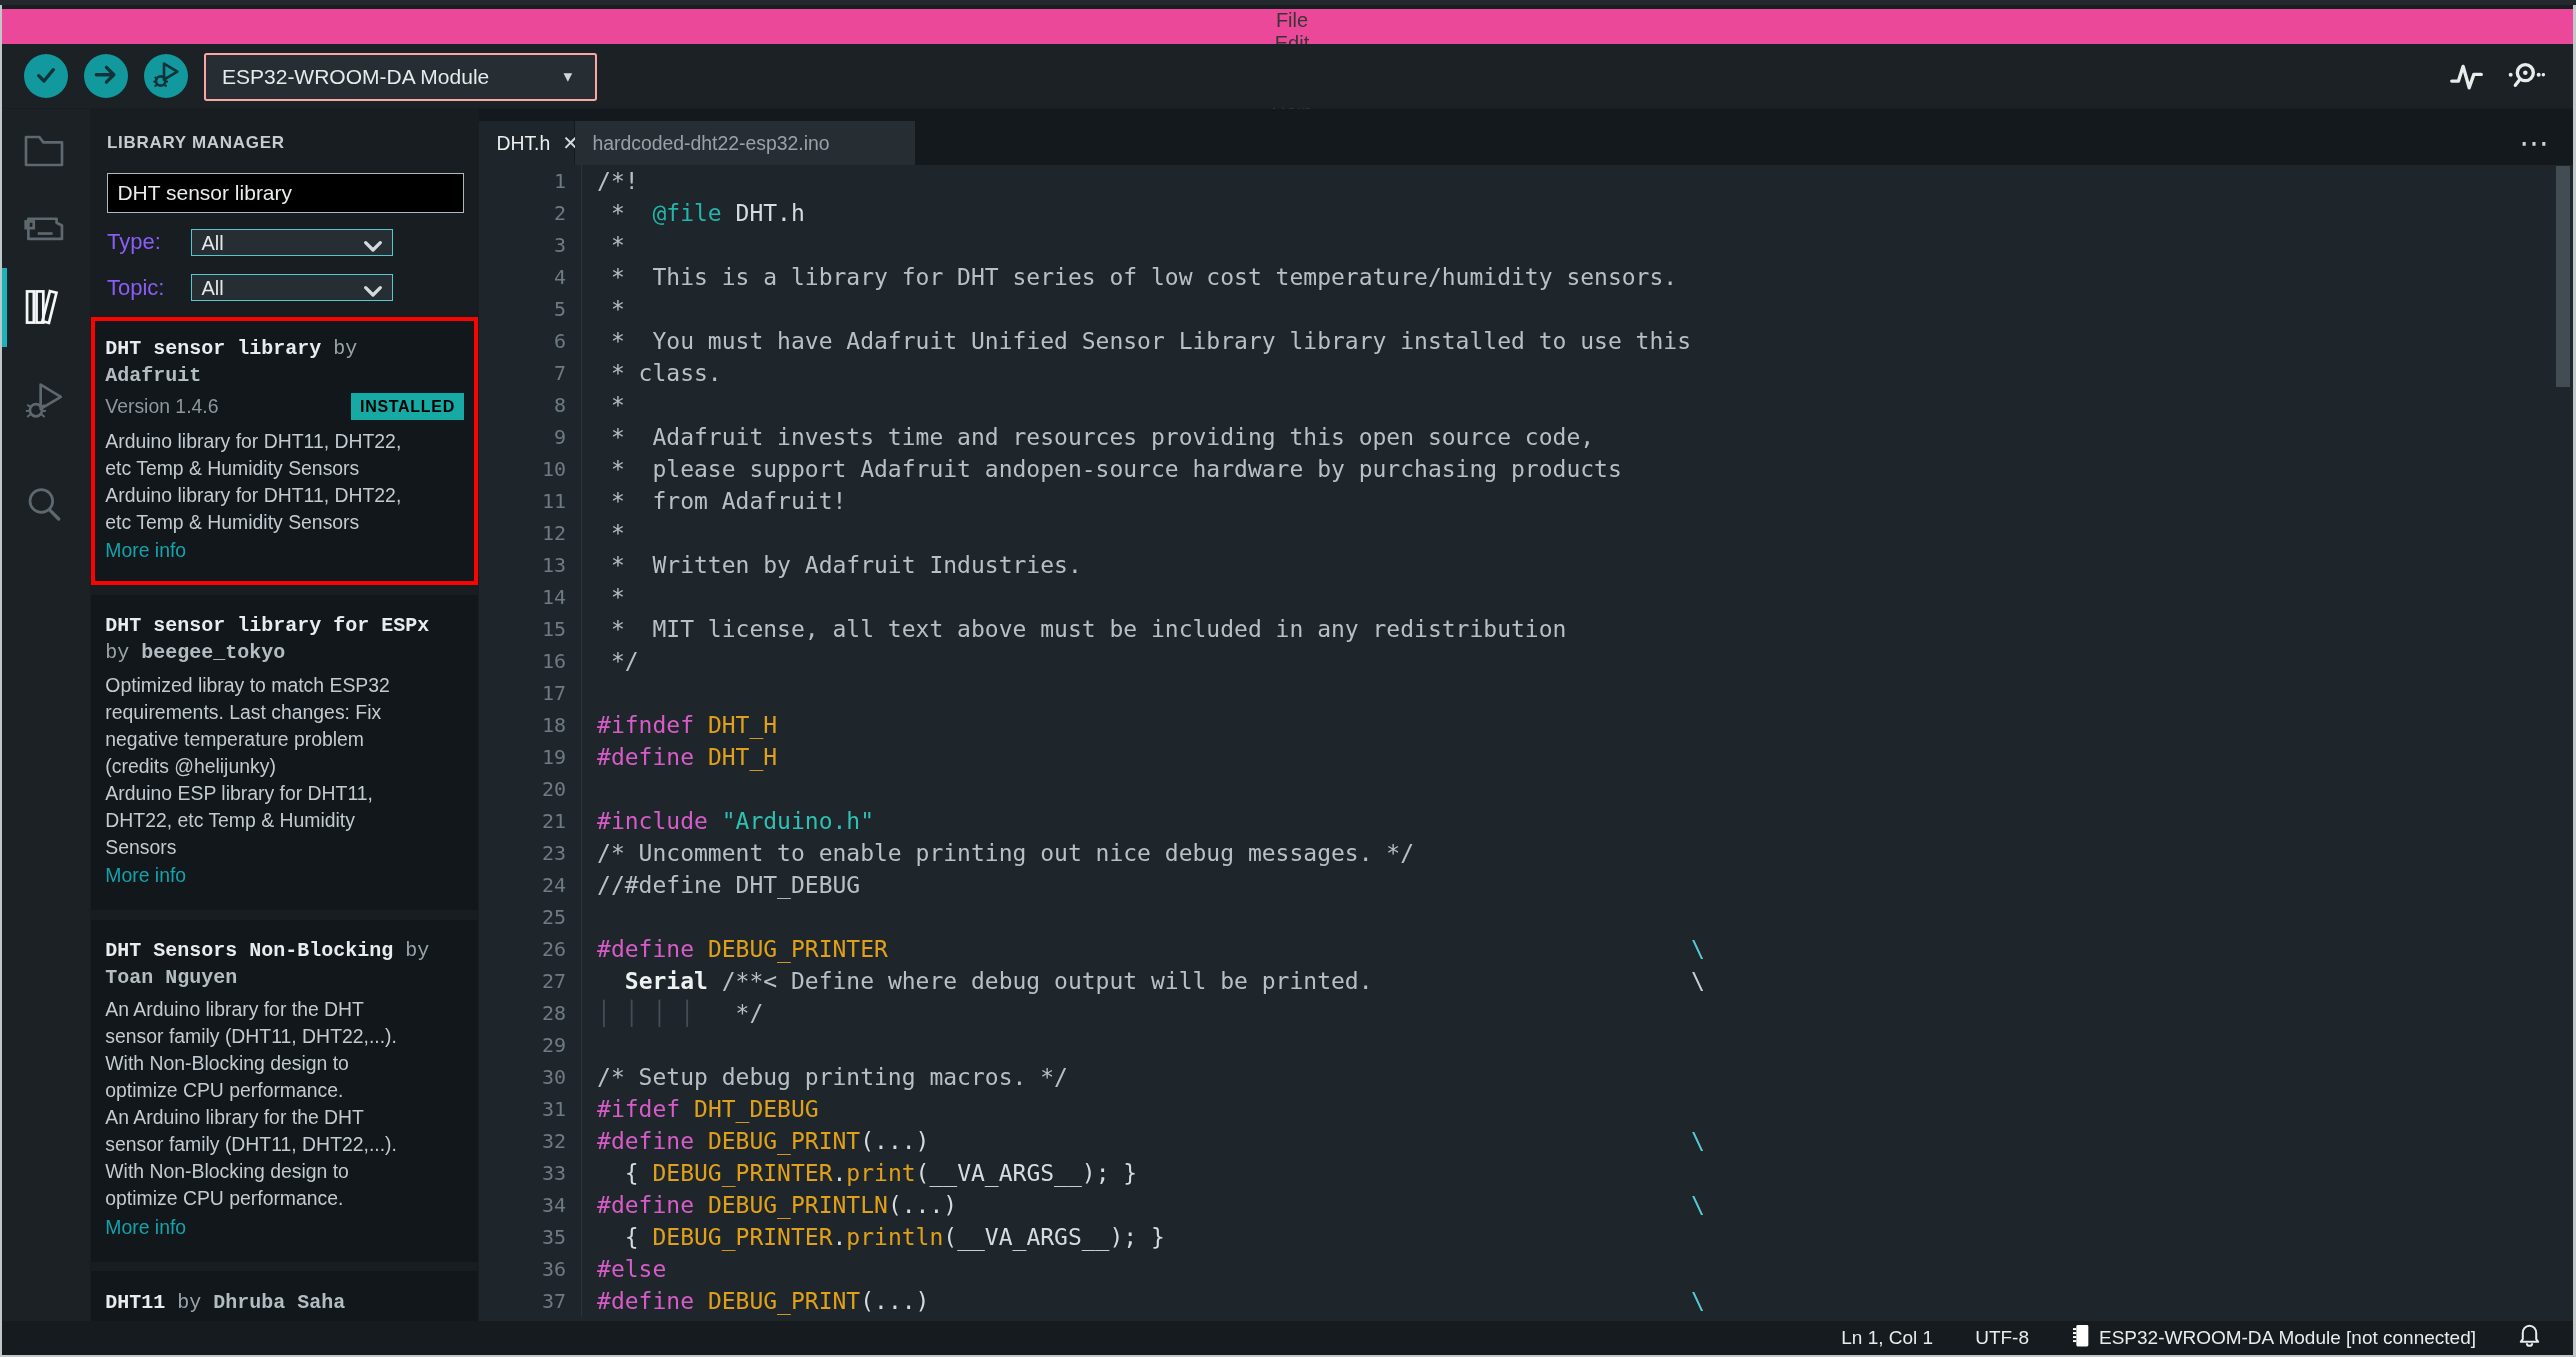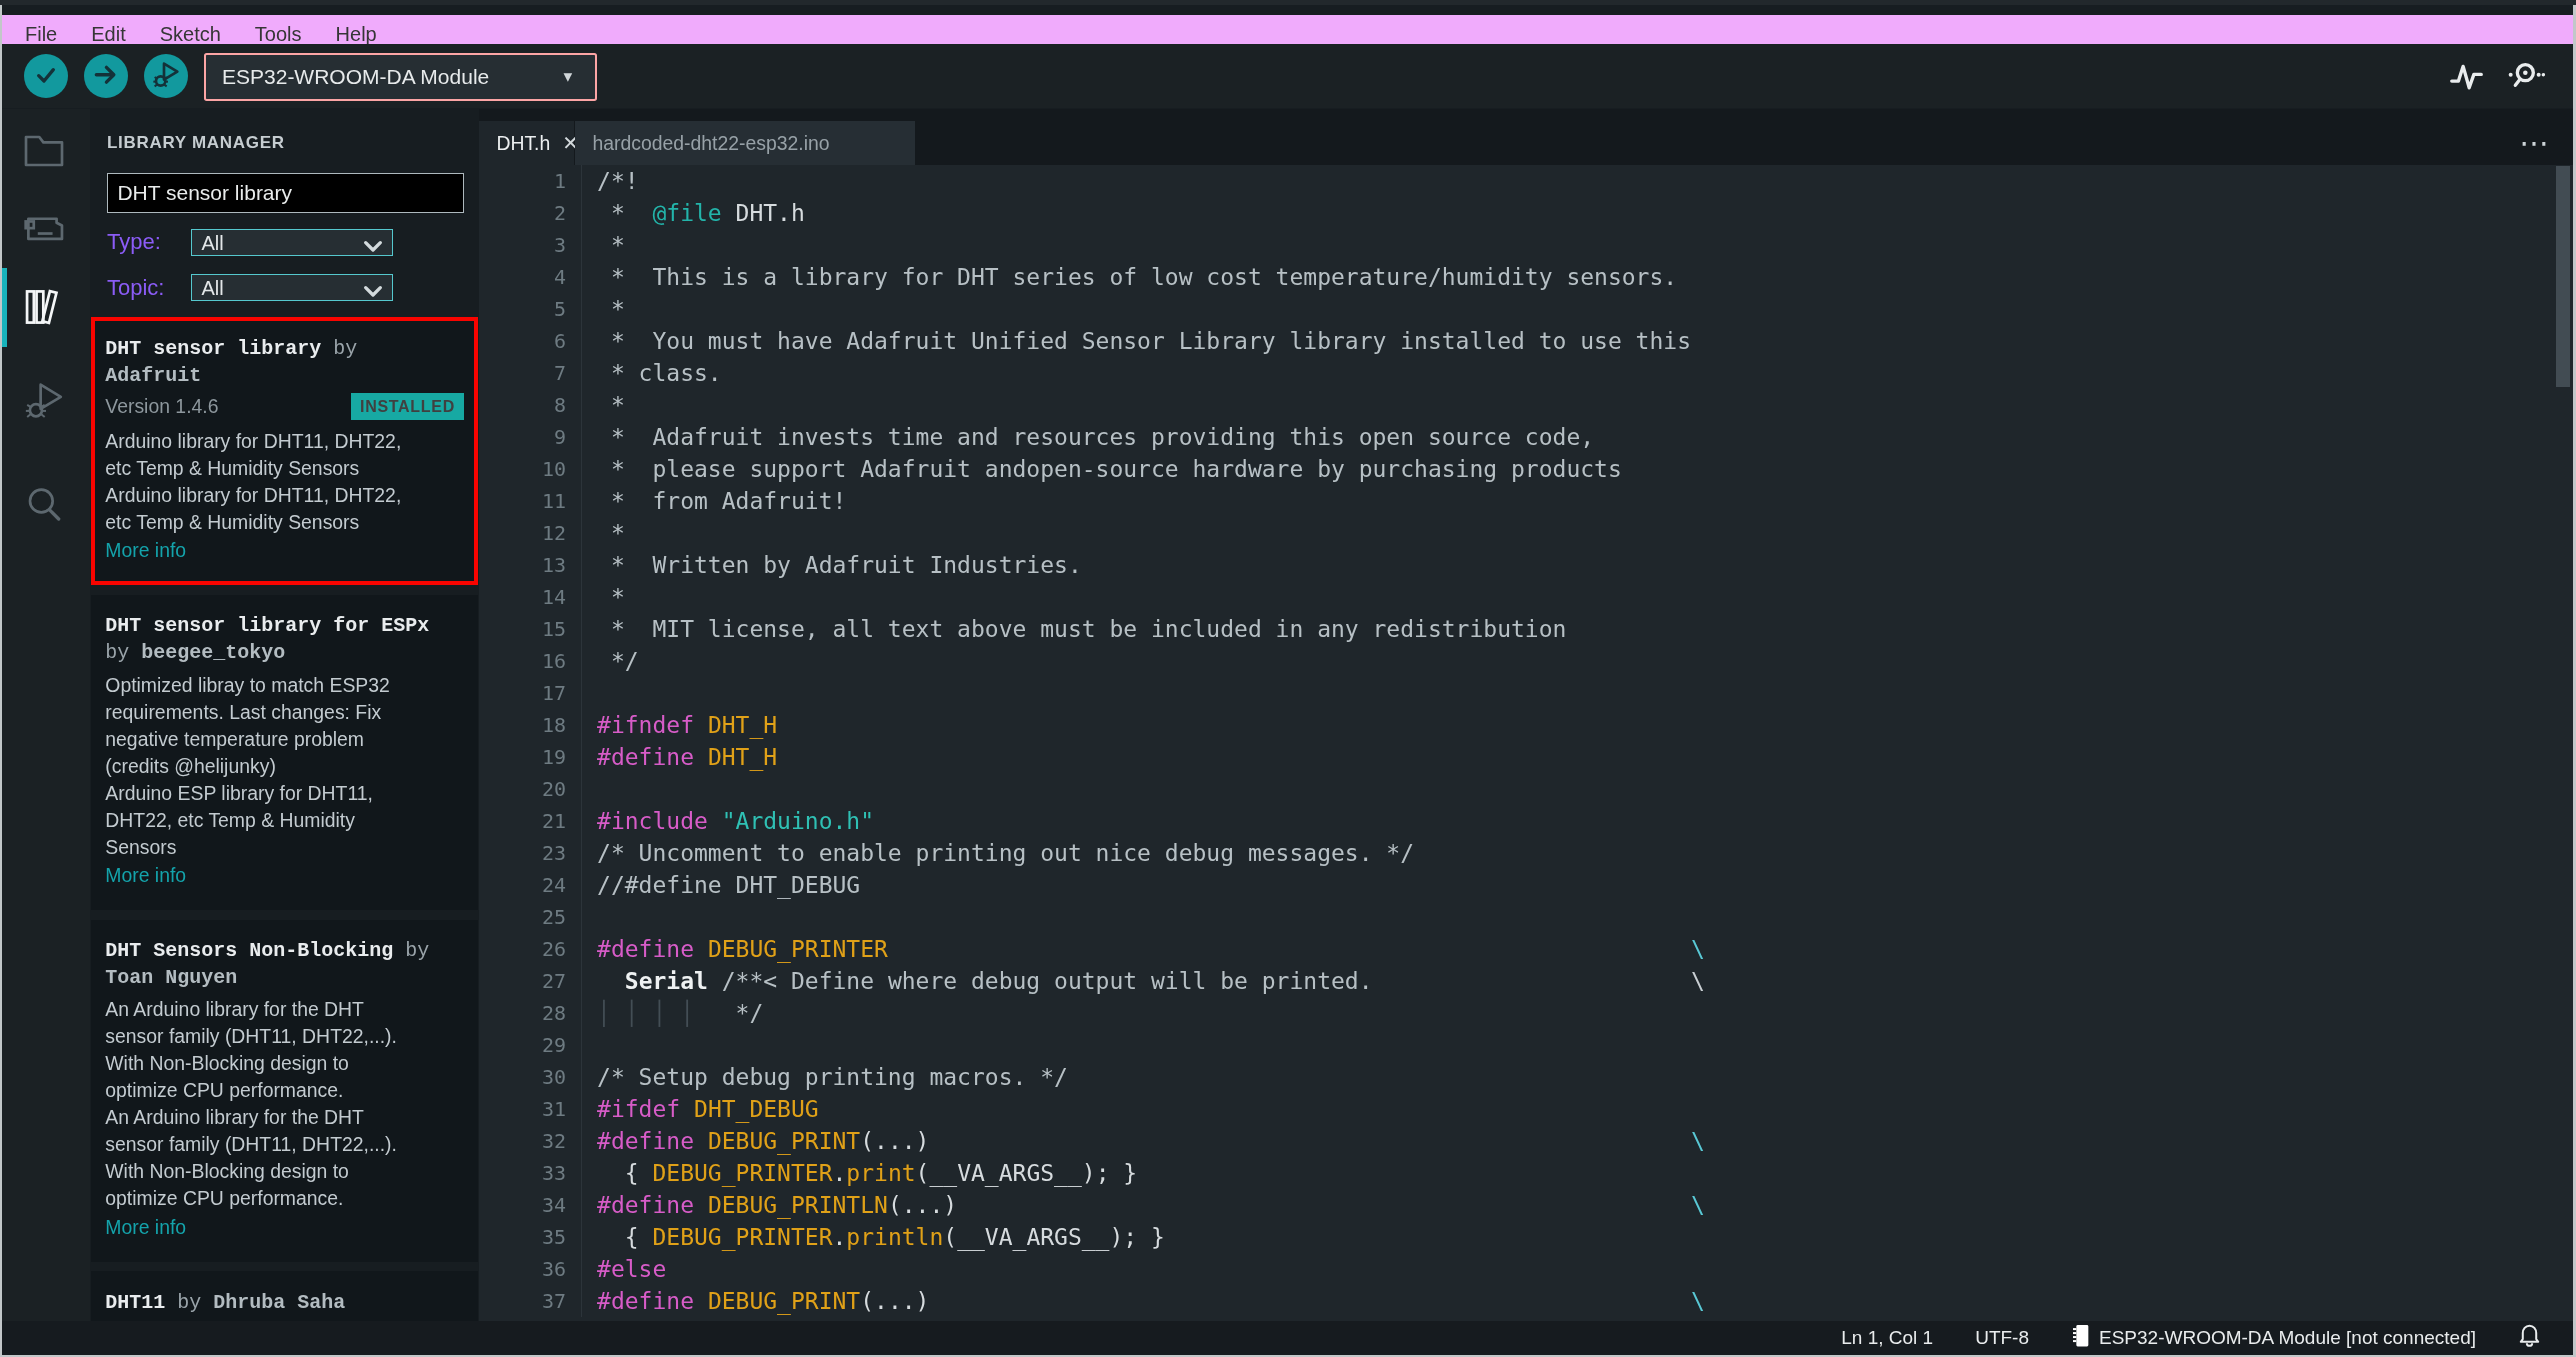--- a/index.html
+++ b/index.html
@@ -7,22 +7,22 @@
   #window{position:relative;width:2576px;height:1358px;background:#171d21;}
 
   
   .edge{position:absolute;background:#c2c7c9;z-index:50;}
   #edge-top{left:0;top:0;width:2576px;height:5.4px;background:#22282c;}
   #edge-left{left:0;top:5.4px;width:2px;height:1352px;}
   #edge-right{right:0;top:5.4px;width:2.7px;height:1352px;}
   #edge-bottom{left:0;bottom:0;width:2576px;height:2.7px;}
 
   
-  #menubar{position:absolute;left:0;top:15px;width:2576px;height:39px;background:#f0abfc;
-    display:flex;align-items:center;padding-left:8px;box-sizing:border-box;}
+  #menubar{position:absolute;left:0;top:9px;width:2576px;height:39px;background:#ec4899;
+    display:flex;align-items:center;padding-left:8px;box-sizing:border-box;flex-direction:column;}
   .menu-item{font-size:20px;color:#363636;padding:0 17px;cursor:default;}
 
   
   #toolbar{position:absolute;left:2px;top:44px;width:2571px;height:64px;background:#1b2124;}
   .tbtn{position:absolute;top:10px;width:44px;height:44px;border-radius:50%;background:#12999e;
     display:flex;align-items:center;justify-content:center;}
   #board-selector{position:absolute;left:202px;top:8.7px;width:393px;height:48px;background:#262e33;
     border:2px solid #fca5a5;border-radius:2.7px;display:flex;align-items:center;box-sizing:border-box;
     padding:0 16px;}
   #board-selector .blabel{color:#e7eaeb;font-size:21px;flex:1;}
@@ -55,21 +55,21 @@
   .card{margin:0 1.3px 9.4px 1.3px;border:4.7px solid transparent;background:#11171b;
     padding:13.4px 9.4px 17.4px 10px;position:relative;}
   .card.hl{border-color:#f90400;}
   .card-title{font-size:20px;line-height:27px;color:#e9ecee;font-family:Liberation Mono, monospace;}
   .card-title .tname{font-weight:bold;color:#e9ecee;}
   .card-title .tby{font-weight:normal;color:#9aa4aa;}
   .card-title .tauthor{font-weight:bold;color:#b3bcc1;}
   .vrow{display:flex;align-items:center;justify-content:space-between;margin-top:2.7px;height:31px;}
   .vrow:empty{display:none;}
   .version{font-size:19.4px;color:#8d979d;}
-  .badge{background:#17a9a3;color:#404040;font-size:16px;font-weight:bold;padding:4.7px 9.4px;letter-spacing:0.7px;margin-left:17px;}
+  .badge{background:#17a9a3;color:#000000;font-size:16px;font-weight:bold;padding:4.7px 9.4px;letter-spacing:0.7px;margin-left:17px;}
   .card-desc{margin-top:5.4px;font-size:19.4px;line-height:27px;color:#c3cbd0;white-space:pre-line;}
   .more-info{margin-top:1.3px;font-size:19.4px;line-height:27px;color:#14a3ab;cursor:pointer;}
 
   
   #editor-col{position:relative;flex:1;background:#1f262b;min-width:0;}
   #tabbar{position:absolute;left:0;top:0;right:0;height:56px;background:#14191d;}
   .tab{position:absolute;bottom:0;height:44px;display:flex;align-items:center;padding:0 17.4px;box-sizing:border-box;}
   #tab-active{left:0;width:95px;background:#1f262b;}
   #tab-active .tab-label{color:#eceff0;font-size:19.4px;}
   #tab-close{margin-left:12px;color:#d3d9dc;font-size:20px;}

